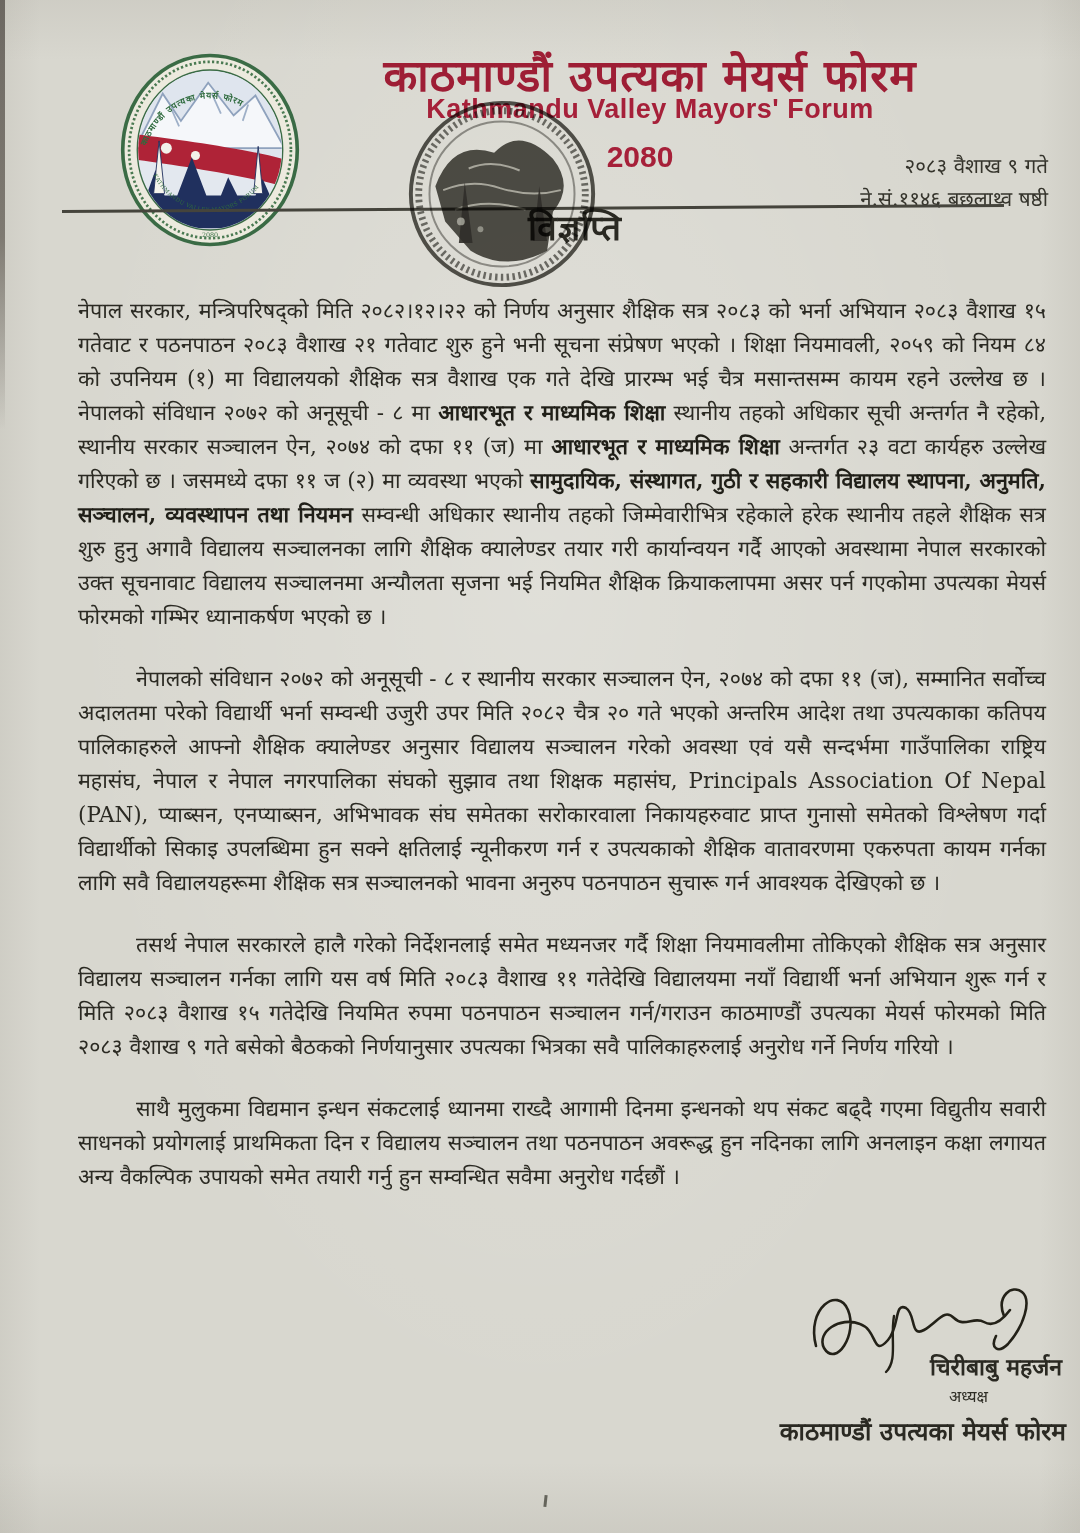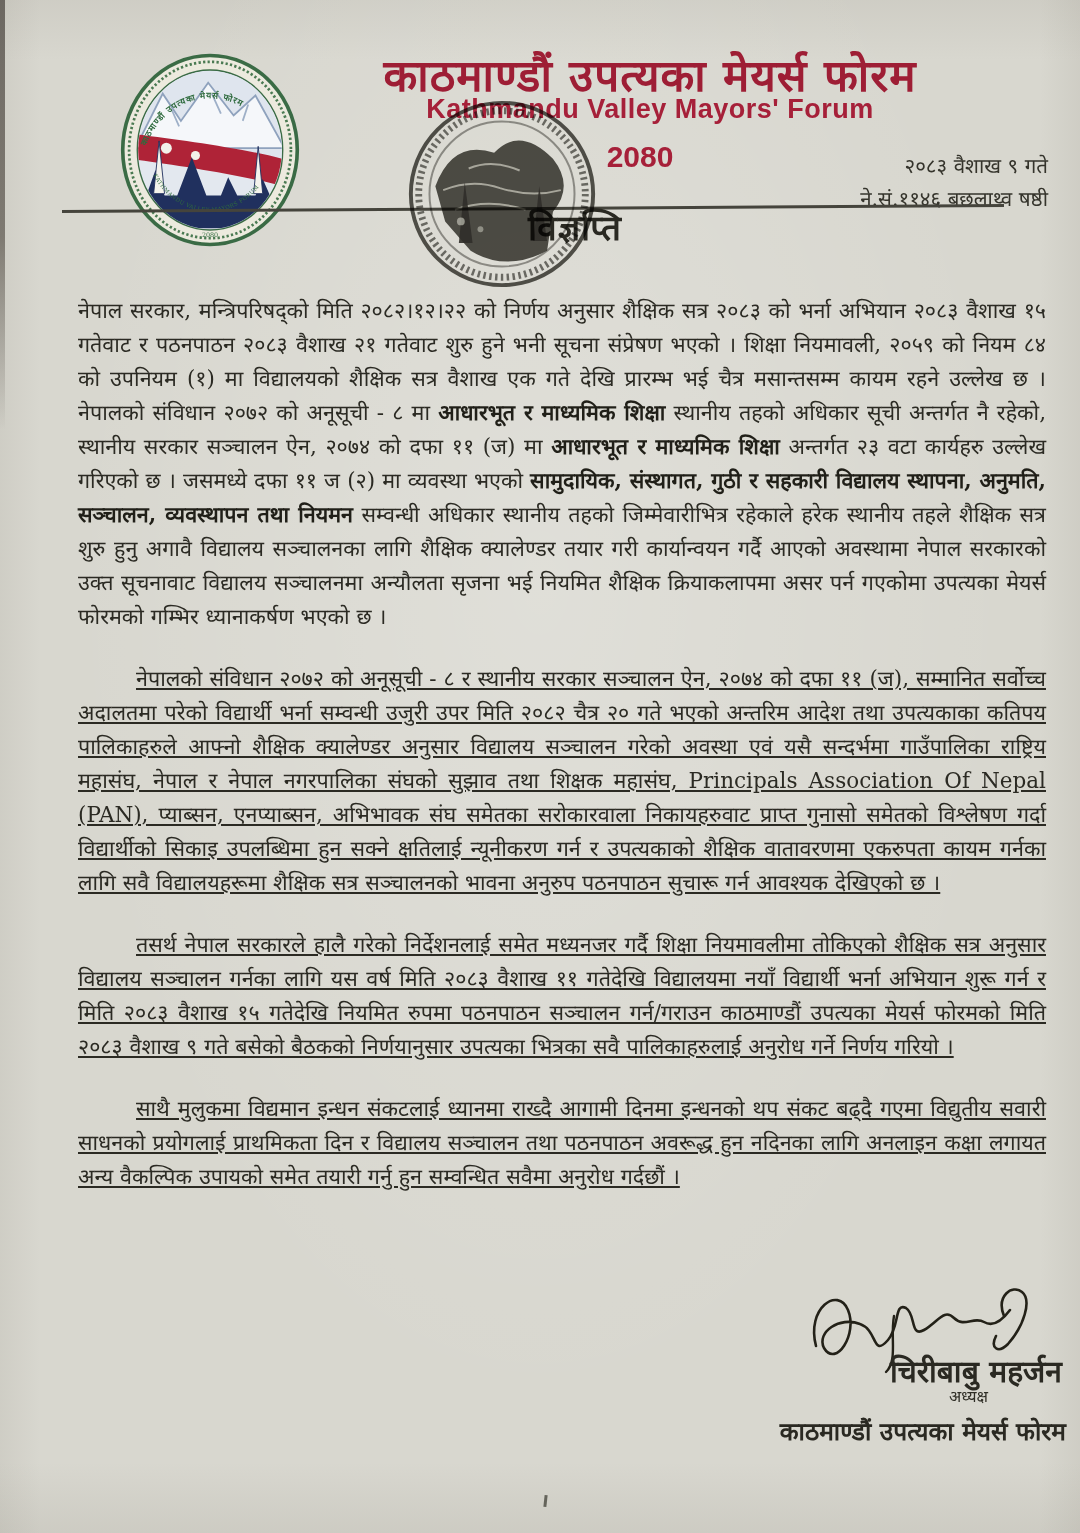--- a/index.html
+++ b/index.html
@@ -26,24 +26,24 @@
     font-size:20.5px;color:#35342c;line-height:33px;}
   .logo{position:absolute;left:118px;top:50px;width:184px;height:200px;}
   .stamp{position:absolute;left:404px;top:94px;width:196px;height:200px;
     mix-blend-mode:multiply;opacity:.9;}
   .divider{position:absolute;left:62px;top:207px;width:942px;height:3px;
     background:#45443c;transform:rotate(-0.35deg);}
   .doc-title{position:absolute;left:70px;top:203px;width:1010px;text-align:center;
     font-size:35px;font-weight:bold;color:#2a2922;letter-spacing:1px;}
   .body-text{position:absolute;left:78px;top:274px;width:968px;margin-top:20px;}
   .body-text p{margin:0 0 28px 0;text-align:justify;font-size:21.5px;line-height:34px;color:#2b2a23;}
-  .body-text p.indent{text-indent:58px;text-decoration:underline;}
+  .body-text p.indent{text-indent:58px;}
   .body-text .b{font-weight:bold;color:#201f18;}
   .sig-scribble{position:absolute;right:42px;top:1282px;width:240px;height:92px;}
-  .sig-name{position:absolute;right:18px;top:1350px;font-size:30px;font-weight:bold;color:#2a2922;}
+  .sig-name{position:absolute;right:18px;top:1350px;font-size:23px;font-weight:bold;color:#2a2922;}
   .sig-role{position:absolute;right:92px;top:1385px;font-size:16px;color:#2e2d25;}
   .sig-org{position:absolute;right:14px;top:1414px;font-size:24.5px;font-weight:bold;color:#2a2922;}
   .foot-tick{position:absolute;left:544px;top:1495px;width:3px;height:12px;background:#4a4840;
     transform:rotate(6deg);opacity:.8;}
 </style>
 </head>
 <body>
 
 <div class="page">
 

